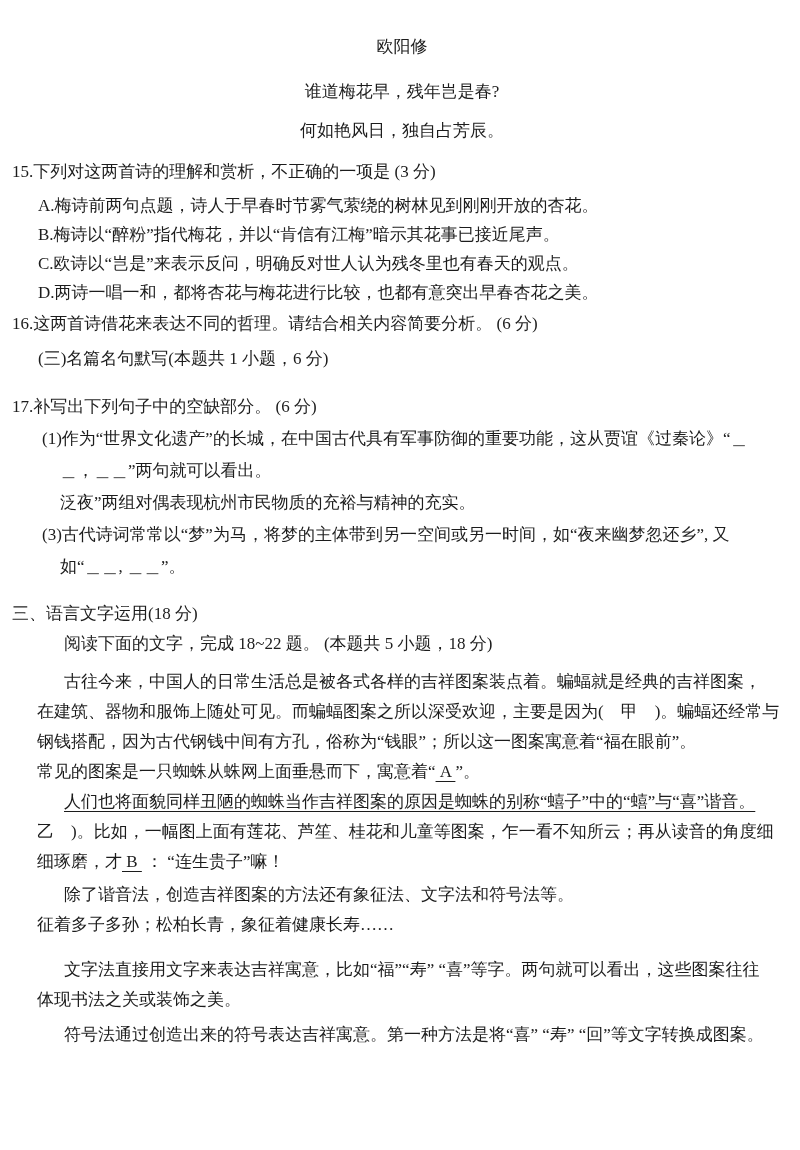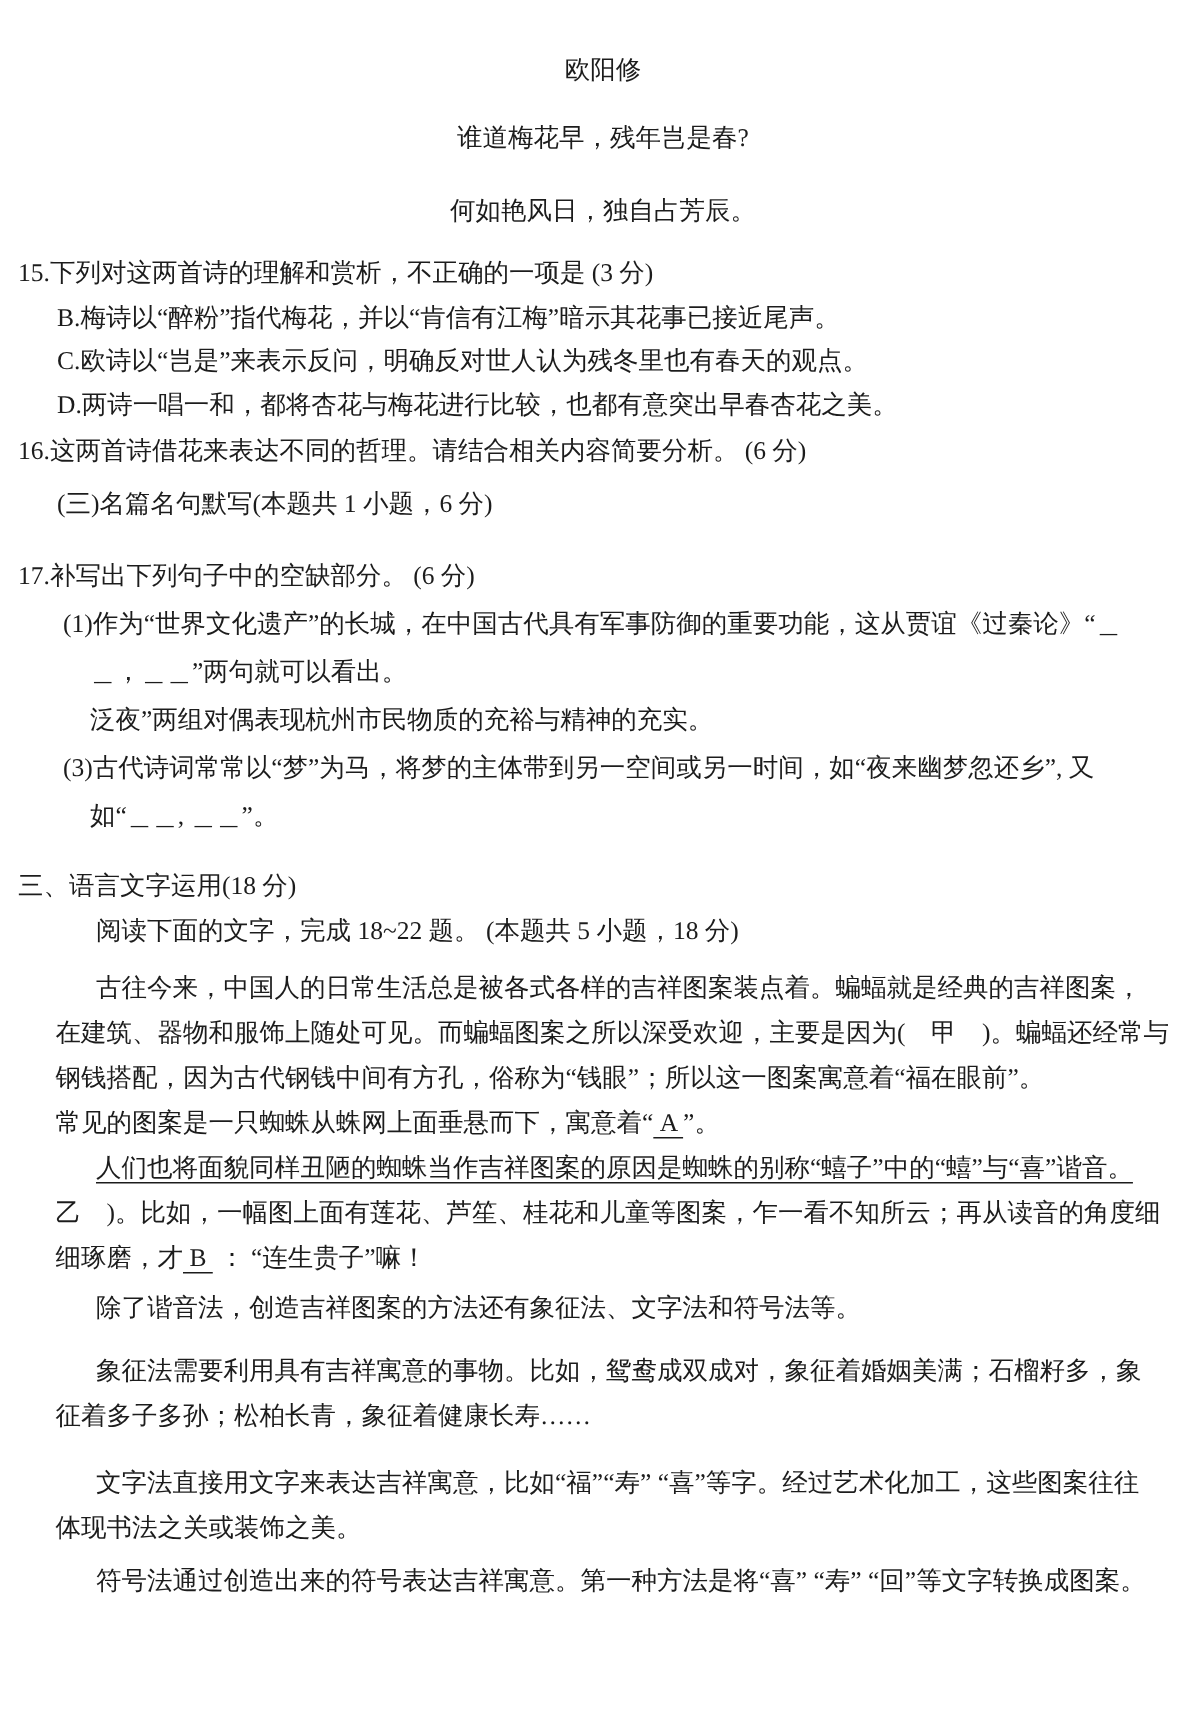--- a/index.html
+++ b/index.html
@@ -27,21 +27,21 @@
   .m0   { margin-left: 0; }
   .ind1 { margin-left: 26px; }  
   .ind1b{ margin-left: 30px; }  
   .ind2 { margin-left: 48px; }  
   .body { margin-left: 25px; }  
   .pind { margin-left: 52px; }  
 
   
   .author   { margin-top: 6px; }
   .poem1    { margin-top: 15px; }
-  .poem2    { margin-top: 19px; }
+  .poem2    { margin-top: 9px; }
   .q15      { margin-top: 11px; }
   .optA     { margin-top: 4px; }
   .opt      { line-height: 29px; }
   .q16      { margin-top: 2px; }
   .sec3     { margin-top: 5px; }
   .q17      { margin-top: 18px; }
   .fitem    { margin-top: 2px; line-height: 30px; }
   .part3hdr { margin-top: 17px; }
   .gap8     { margin-top: 8px; }
   .gap7     { margin-top: 7px; }
@@ -56,20 +56,21 @@
 </head>
 <body>
 
 <div class="doc">
 
   <div class="center author l">欧阳修</div>
   <div class="center poem1 l">谁道梅花早，残年岂是春?</div>
   <div class="center poem2 l">何如艳风日，独自占芳辰。</div>
 
   <div class="l m0 q15">15.下列对这两首诗的理解和赏析，不正确的一项是 (3 分)</div>
+  <div class="l ind1 opt optA">A.梅诗前两句点题，诗人于早春时节雾气萦绕的树林见到刚刚开放的杏花。</div>
   <div class="l ind1 opt">B.梅诗以“醉粉”指代梅花，并以“肯信有江梅”暗示其花事已接近尾声。</div>
   <div class="l ind1 opt">C.欧诗以“岂是”来表示反问，明确反对世人认为残冬里也有春天的观点。</div>
   <div class="l ind1 opt">D.两诗一唱一和，都将杏花与梅花进行比较，也都有意突出早春杏花之美。</div>
 
   <div class="l m0 q16">16.这两首诗借花来表达不同的哲理。请结合相关内容简要分析。 (6 分)</div>
 
   <div class="l ind1 sec3">(三)名篇名句默写(本题共 1 小题，6 分)</div>
 
   <div class="l m0 q17">17.补写出下列句子中的空缺部分。 (6 分)</div>
   <div class="l ind1b fitem">(1)作为“世界文化遗产”的长城，在中国古代具有军事防御的重要功能，这从贾谊《过秦论》“＿</div>
@@ -90,21 +91,20 @@
   </div>
   <div class="l pind ul">人们也将面貌同样丑陋的蜘蛛当作吉祥图案的原因是蜘蛛的别称“蟢子”中的“蟢”与“喜”谐音。</div>
 
   <div class="l body">乙　)。比如，一幅图上面有莲花、芦笙、桂花和儿童等图案，乍一看不知所云；再从读音的角度细</div>
   <div class="l body">
     <span>细琢磨，才</span><span class="blank"> B </span><span> ： “连生贵子”嘛！</span>
   </div>
 
   <div class="l pind gap3">除了谐音法，创造吉祥图案的方法还有象征法、文字法和符号法等。</div>
 
-  <div class="l pind gap12">象征法需要利用具有吉祥寓意的事物。比如，鸳鸯成双成对，象征着婚姻美满；石榴籽多，象</div>
   <div class="l body">征着多子多孙；松柏长青，象征着健康长寿……</div>
 
-  <div class="l pind gap15">文字法直接用文字来表达吉祥寓意，比如“福”“寿” “喜”等字。经过艺术化加工，这些图案往往</div>
+  <div class="l pind gap15">文字法直接用文字来表达吉祥寓意，比如“福”“寿” “喜”等字。两句就可以看出，这些图案往往</div>
   <div class="l body">体现书法之关或装饰之美。</div>
 
   <div class="l pind gap5">符号法通过创造出来的符号表达吉祥寓意。第一种方法是将“喜” “寿” “回”等文字转换成图案。</div>
 
 </div>
 
 </body></html>

